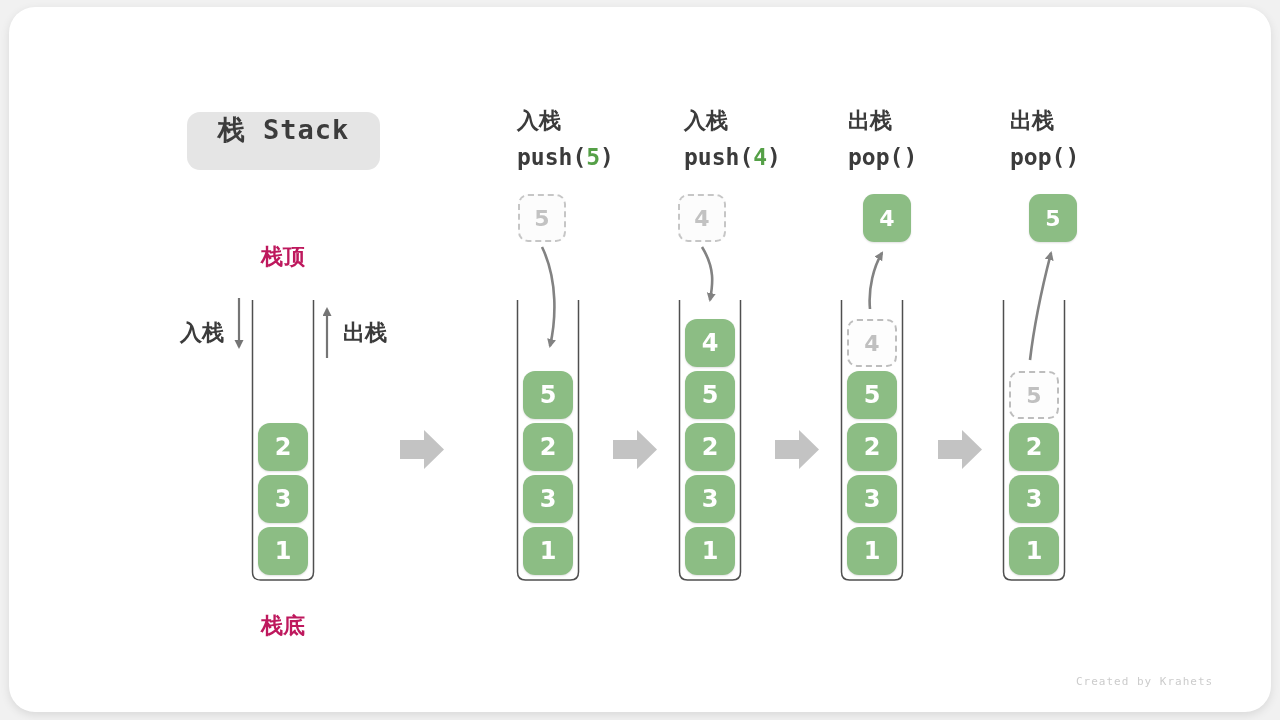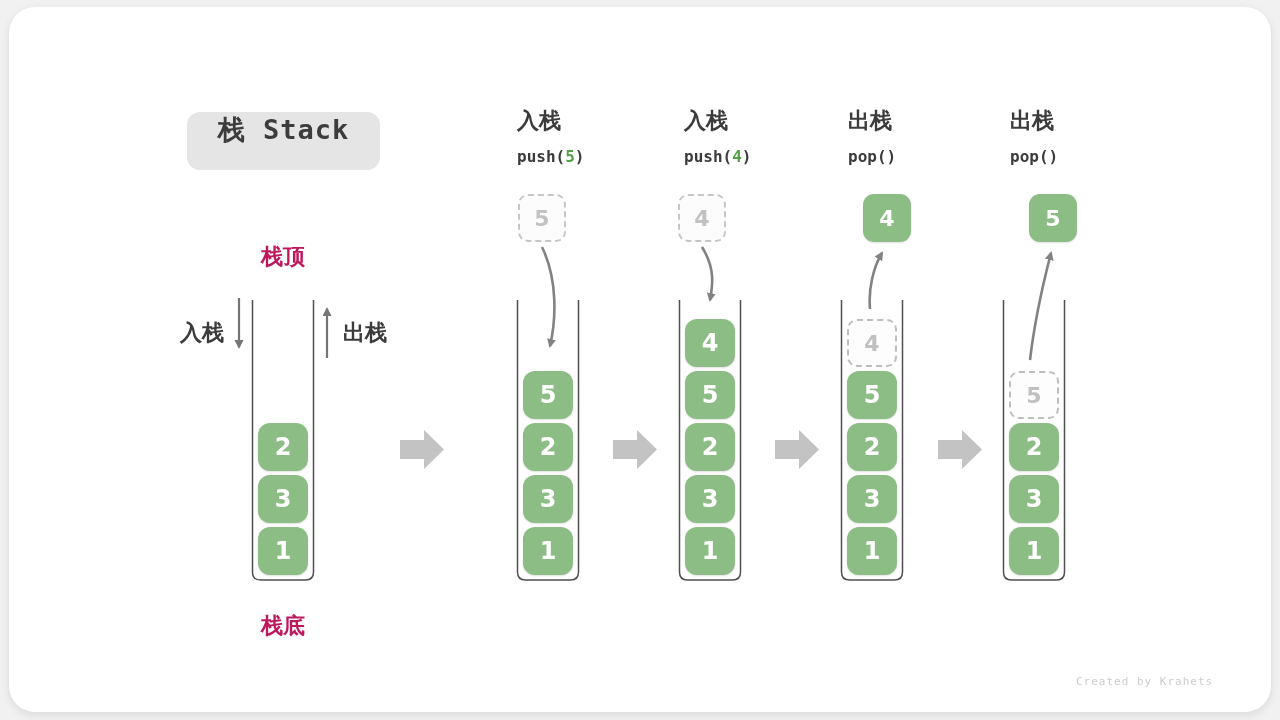--- a/index.html
+++ b/index.html
@@ -21,21 +21,21 @@
     font-family:"DejaVu Sans Mono","DejaVu Sans",monospace;
     font-size:27px;font-weight:700;color:#3c3c3c;letter-spacing:1px;
   }
   .opname{
     top:107px;height:28px;
     font-size:22px;font-weight:700;color:#3b3b3b;line-height:28px;
   }
   .opcode{
     top:142px;height:30px;
     font-family:"DejaVu Sans Mono","Liberation Mono",monospace;
-    font-size:16px;font-weight:700;color:#3b3b3b;line-height:30px;white-space:nowrap;
+    font-size:23px;font-weight:700;color:#3b3b3b;line-height:30px;white-space:nowrap;
   }
   .opcode .arg{color:#55a047;}
   .cell{
     width:50px;height:48px;border-radius:12px;
     background:#8cbd84;
     display:flex;align-items:center;justify-content:center;
     font-size:24px;font-weight:700;color:#ffffff;
     box-shadow:0 1px 2px rgba(0,0,0,0.12);
   }
   .ghost{

